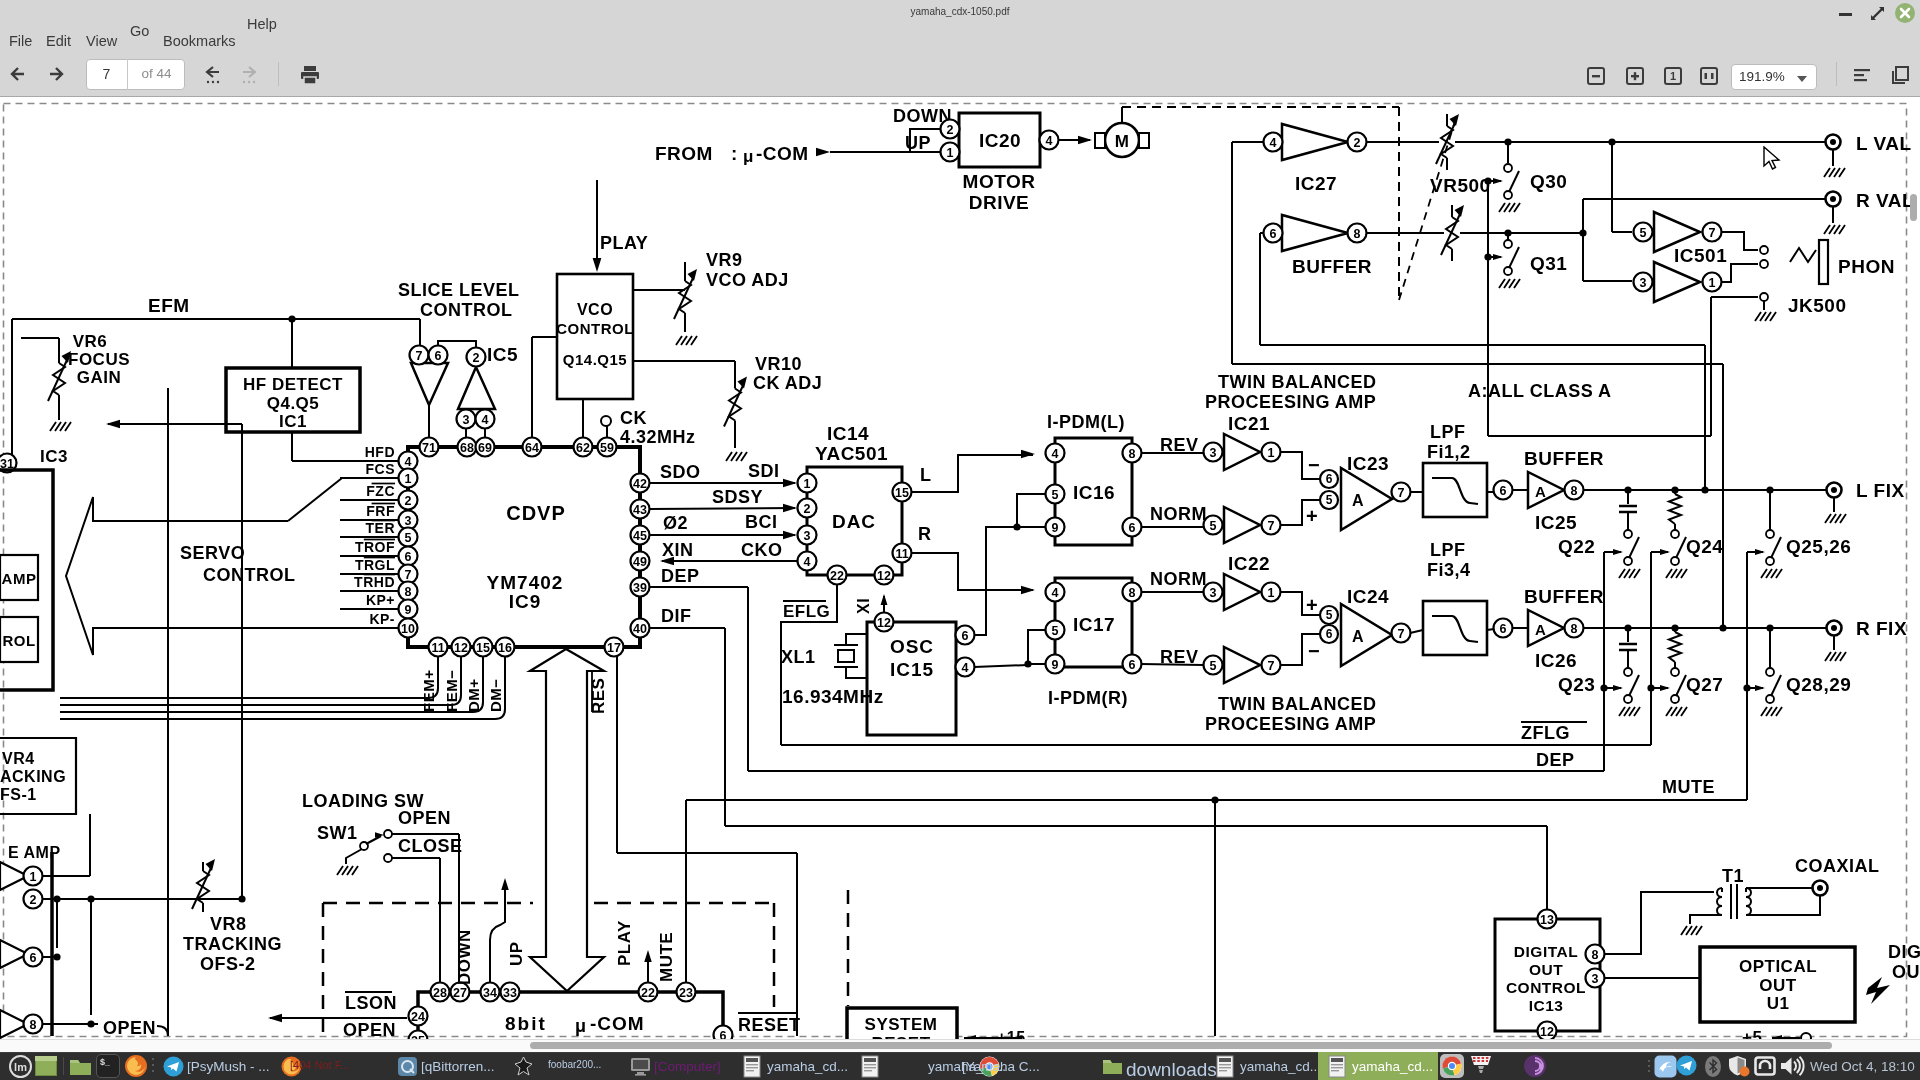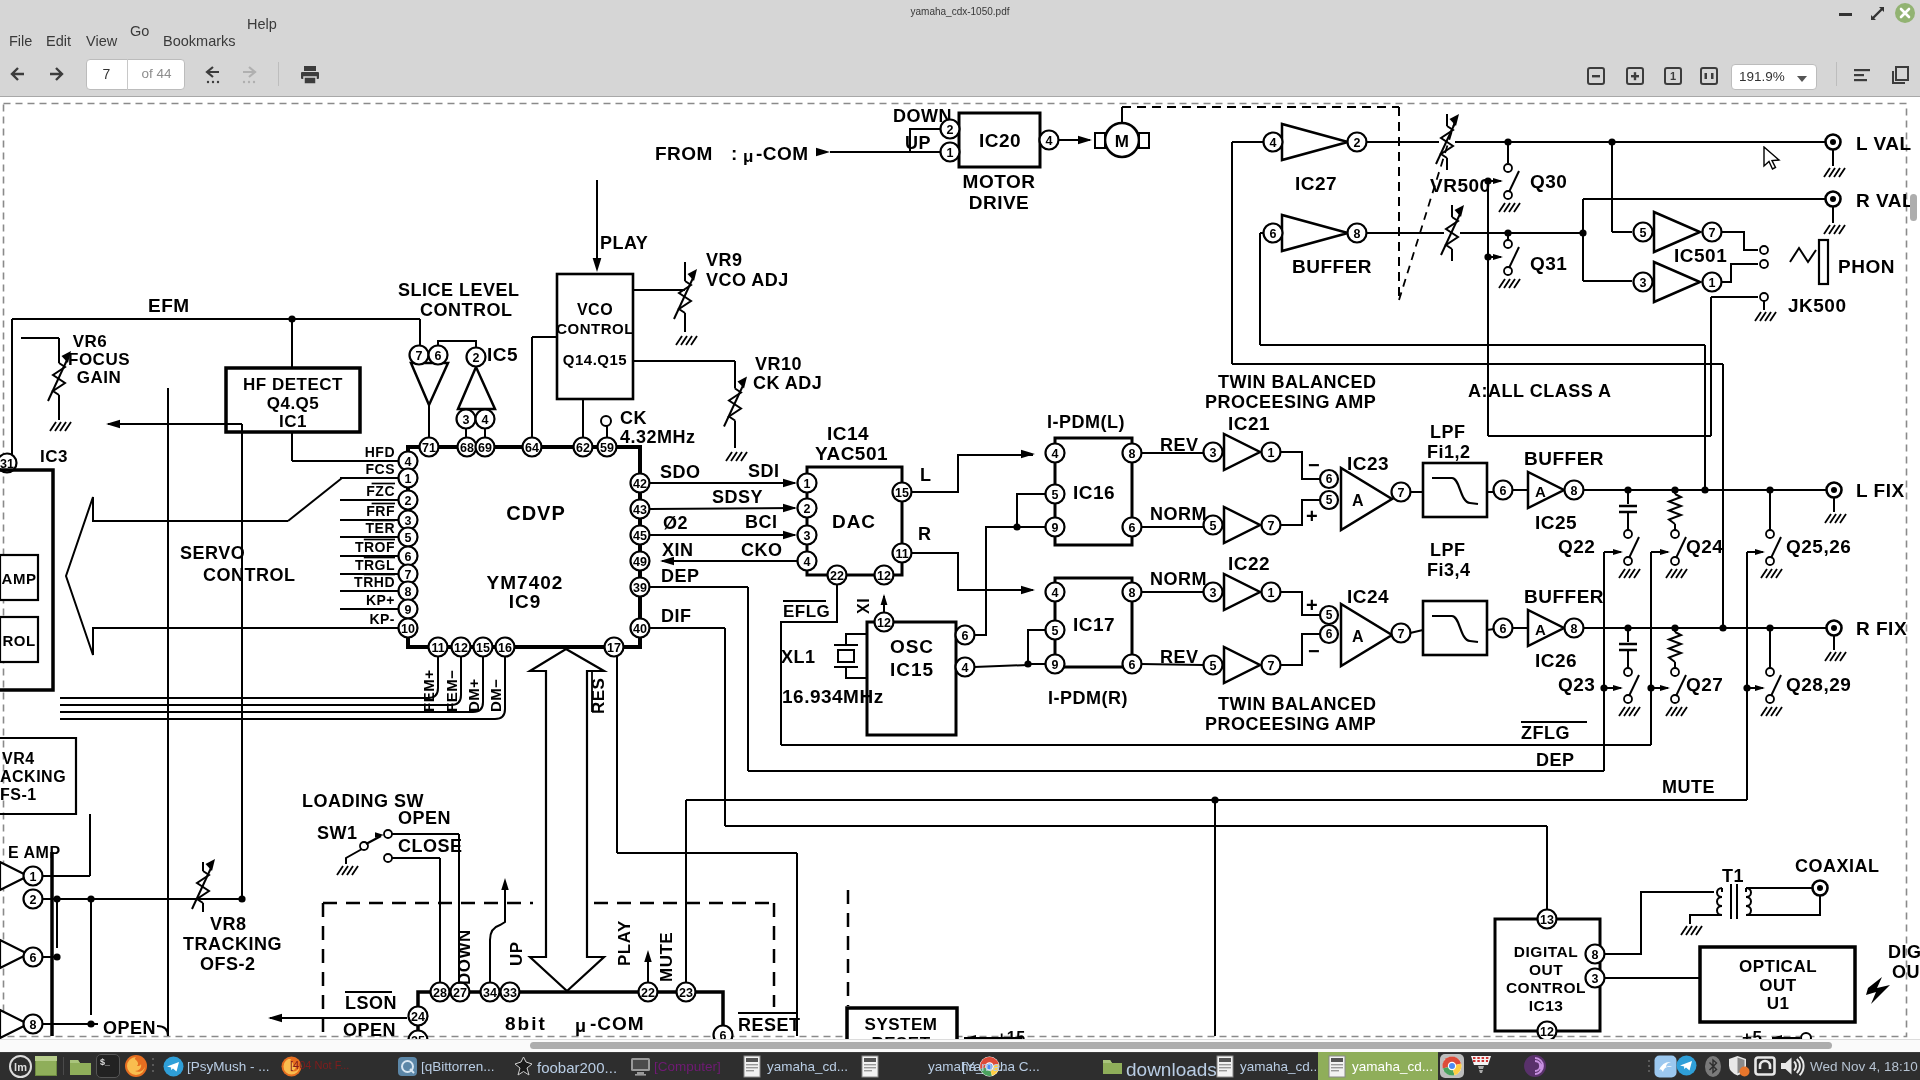--- a/index.html
+++ b/index.html
@@ -933,21 +933,21 @@
 <div class="abs" style="left:290px;top:1059px;font-size:11px;color:#7f1d1d">[404 Not F...</div>
 <svg class="abs" style="left:397px;top:1056px" width="21" height="21">
     <rect x="1" y="1" width="19" height="19" rx="4" fill="#5c87a8"></rect>
     <circle cx="10.5" cy="10.5" r="5.5" fill="none" stroke="#d7e6f2" stroke-width="2"></circle>
     <path d="M13,13 l4,4" stroke="#d7e6f2" stroke-width="2"></path>
   </svg>
 <div class="abs" style="left:421px;top:1059px;font-size:13.5px;color:#b9cde4">[qBittorren...</div>
 <svg class="abs" style="left:513px;top:1056px" width="21" height="21">
     <path d="M10.5,1 L13,6 L19,8 L14,12 L16,19 L10.5,15.5 L5,19 L7,12 L2,8 L8,6 Z" fill="#1a1a1a" stroke="#cfcfcf" stroke-width="1"></path>
   </svg>
-<div class="abs" style="left:537px;top:1059px;font-size:15px;color:#b9cde4">foobar200...</div>
+<div class="abs" style="left:548px;top:1059px;font-size:10px;color:#b9cde4">foobar200...</div>
 <svg class="abs" style="left:630px;top:1057px" width="21" height="19">
     <rect x="1" y="1" width="19" height="13" rx="1.5" fill="#9a9a9a"></rect>
     <rect x="3" y="3" width="15" height="9" fill="#4b4b4b"></rect>
     <rect x="7" y="15" width="7" height="2" fill="#9a9a9a"></rect>
     <rect x="5" y="17" width="11" height="1.6" fill="#9a9a9a"></rect>
   </svg>
 <div class="abs" style="left:654px;top:1059px;font-size:13.5px;color:#701a75">[Computer]</div>
 <svg class="abs" style="left:743px;top:1055px" width="18" height="23">
     <rect x="1" y="1" width="16" height="21" fill="#f2f2f2" stroke="#888" stroke-width="1"></rect>
     <rect x="3" y="3" width="12" height="4" fill="#555"></rect>
@@ -1034,12 +1034,12 @@
     <circle cx="17.5" cy="16.5" r="5" fill="#e8762c"></circle>
   </svg>
 <svg class="abs" style="left:1754px;top:1056px" width="22" height="20">
     <rect x="1.5" y="1.5" width="19" height="17" rx="2.5" fill="none" stroke="#e8e8e8" stroke-width="2.6"></rect>
     <path d="M6,13 v-3 a5,5 0 0 1 10,0 v3" fill="none" stroke="#e8e8e8" stroke-width="2.6"></path>
   </svg>
 <svg class="abs" style="left:1780px;top:1055px" width="26" height="22">
     <path d="M1,8 h4.5 l6,-5.5 v17 l-6,-5.5 h-4.5 z" fill="#e8e8e8"></path>
     <path d="M14,6.5 a6,6 0 0 1 0,9 M16.8,4 a9.5,9.5 0 0 1 0,14 M19.5,1.8 a12.5,12.5 0 0 1 0,18.5" fill="none" stroke="#e8e8e8" stroke-width="2"></path>
   </svg>
-<div class="abs" style="left:1810px;top:1059px;font-size:13.5px;color:#b6c3d2">Wed Nov 4, 18:10</div>
+<div class="abs" style="left:1810px;top:1059px;font-size:13.5px;color:#b6c3d2">Wed Oct 4, 18:10</div>
 </body></html>

